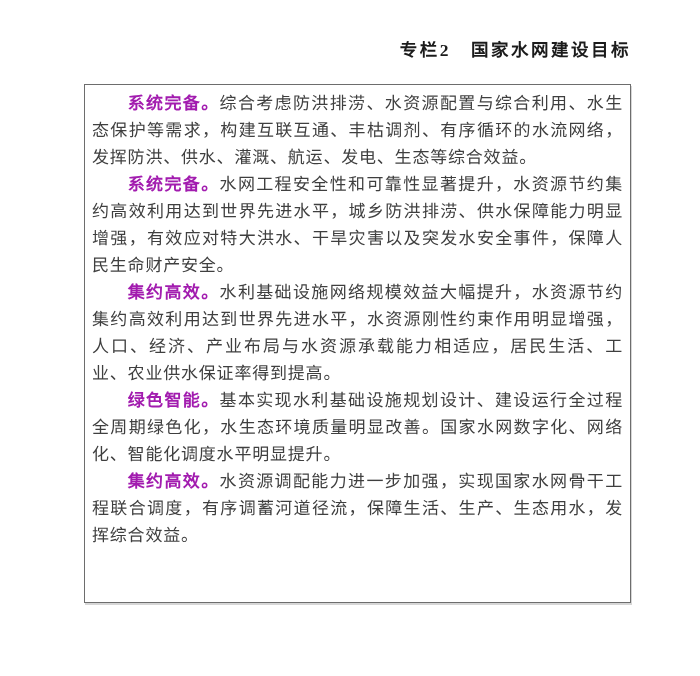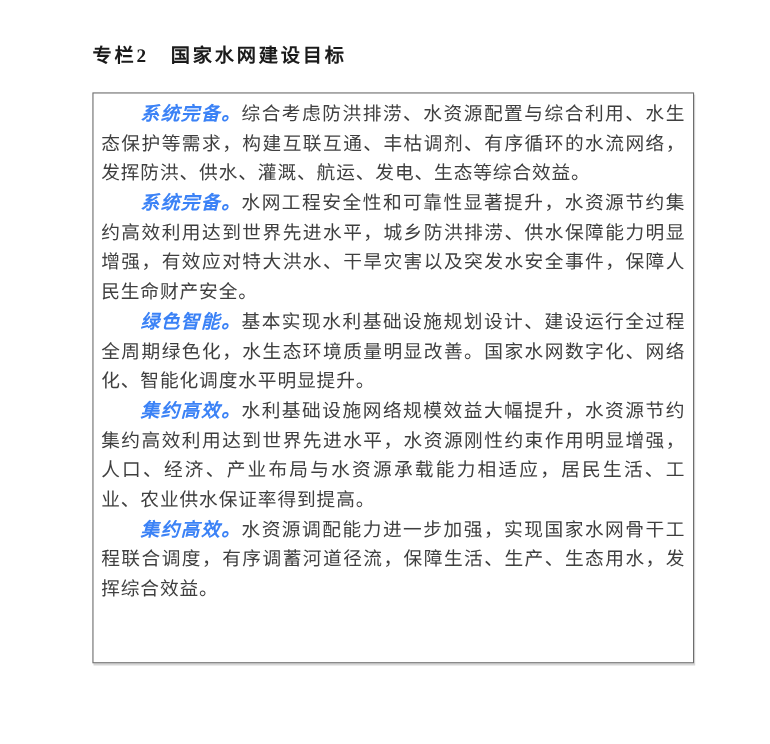--- a/index.html
+++ b/index.html
@@ -13,21 +13,21 @@
     height: 676px;
     background: #ffffff;
     overflow: hidden;
     font-family: "Liberation Serif", "DejaVu Serif", serif;
   }
   .doc-title {
     position: absolute;
     top: 36px;
     left: 84px;
     width: 547px;
-    text-align: left;
+    text-align: right;
     font-size: 17.5px;
     font-weight: 700;
     letter-spacing: 2.5px;
     color: #1b1b1b;
     white-space: nowrap;
   }
   .goals-box {
     position: absolute;
     top: 84px;
     left: 84px;
@@ -45,39 +45,38 @@
     font-size: 17px;
     line-height: 27px;
     color: #3f3f3f;
     letter-spacing: 0.8px;
     text-align: justify;
     text-justify: inter-character;
     text-indent: 2.1em;
   }
   .para .lead {
     font-weight: 700;
-    color: #3b82f6;
-    font-style: italic;
+    color: #a21caf;
   }
 </style>
 </head>
 <body>
 
 <div class="page">
 
   <div class="doc-title">专栏2　国家水网建设目标</div>
 
   <div class="goals-box">
 
     <p class="para"><span class="lead">系统完备。</span><span>综合考虑防洪排涝、水资源配置与综合利用、水生态保护等需求，构建互联互通、丰枯调剂、有序循环的水流网络，发挥防洪、供水、灌溉、航运、发电、生态等综合效益。</span></p>
 
     <p class="para"><span class="lead">系统完备。</span><span>水网工程安全性和可靠性显著提升，水资源节约集约高效利用达到世界先进水平，城乡防洪排涝、供水保障能力明显增强，有效应对特大洪水、干旱灾害以及突发水安全事件，保障人民生命财产安全。</span></p>
 
+    <p class="para"><span class="lead">集约高效。</span><span>水利基础设施网络规模效益大幅提升，水资源节约集约高效利用达到世界先进水平，水资源刚性约束作用明显增强，人口、经济、产业布局与水资源承载能力相适应，居民生活、工业、农业供水保证率得到提高。</span></p>
+
     <p class="para"><span class="lead">绿色智能。</span><span>基本实现水利基础设施规划设计、建设运行全过程全周期绿色化，水生态环境质量明显改善。国家水网数字化、网络化、智能化调度水平明显提升。</span></p>
-
-    <p class="para"><span class="lead">集约高效。</span><span>水利基础设施网络规模效益大幅提升，水资源节约集约高效利用达到世界先进水平，水资源刚性约束作用明显增强，人口、经济、产业布局与水资源承载能力相适应，居民生活、工业、农业供水保证率得到提高。</span></p>
 
 
     <p class="para"><span class="lead">集约高效。</span><span>水资源调配能力进一步加强，实现国家水网骨干工程联合调度，有序调蓄河道径流，保障生活、生产、生态用水，发挥综合效益。</span></p>
 
   </div>
 
 </div>
 
 </body></html>

